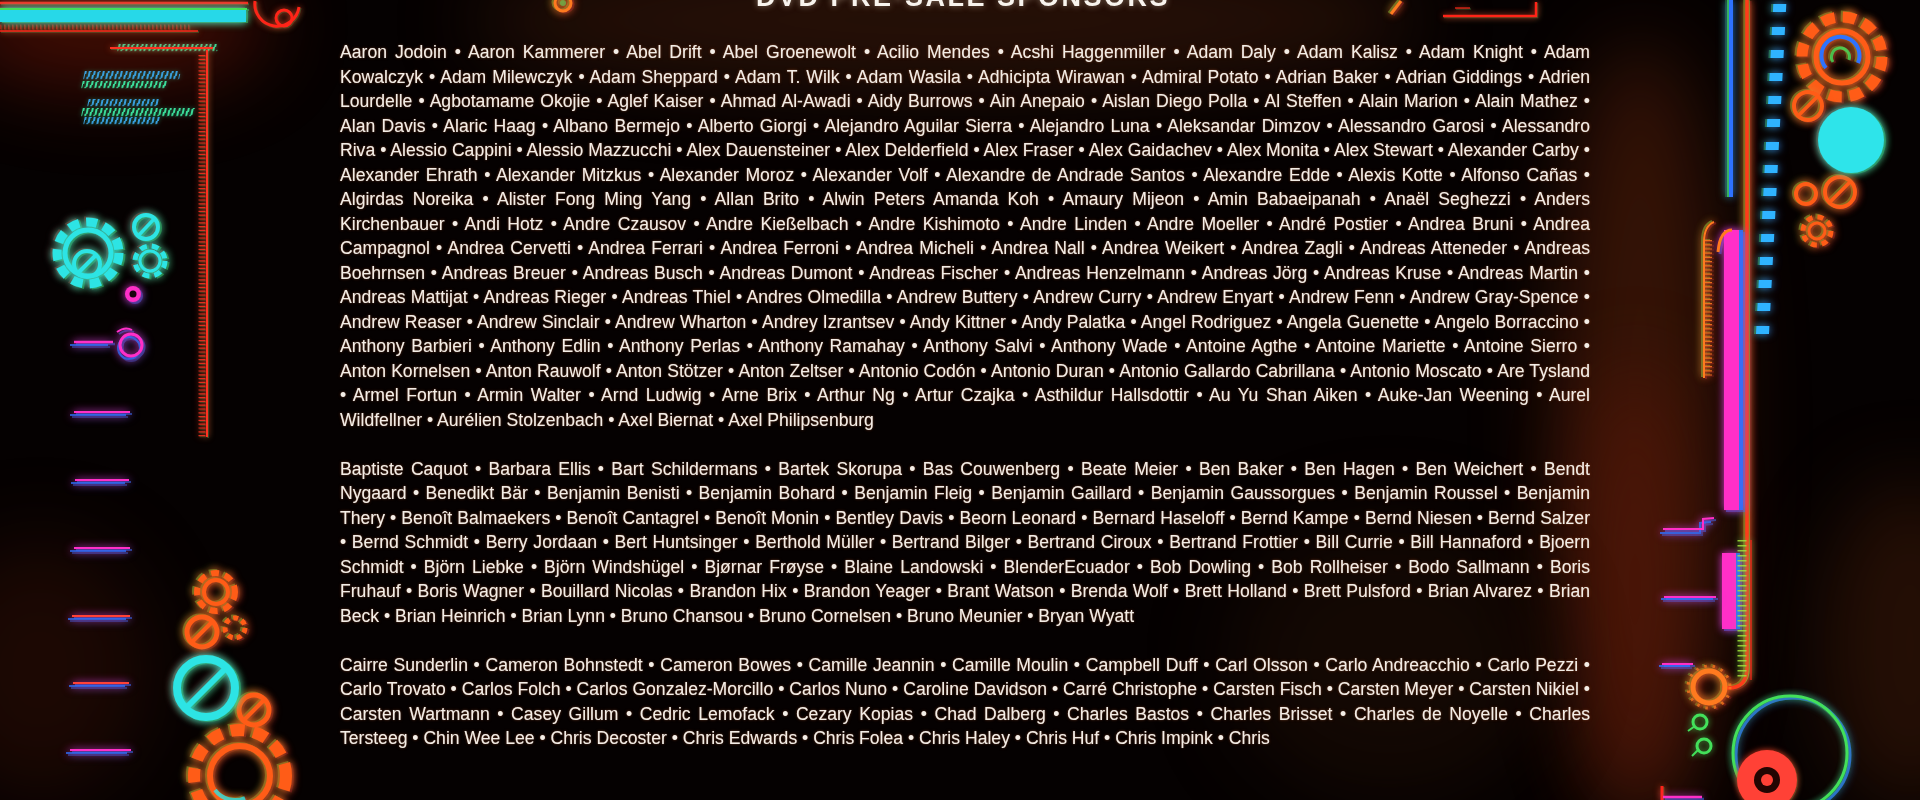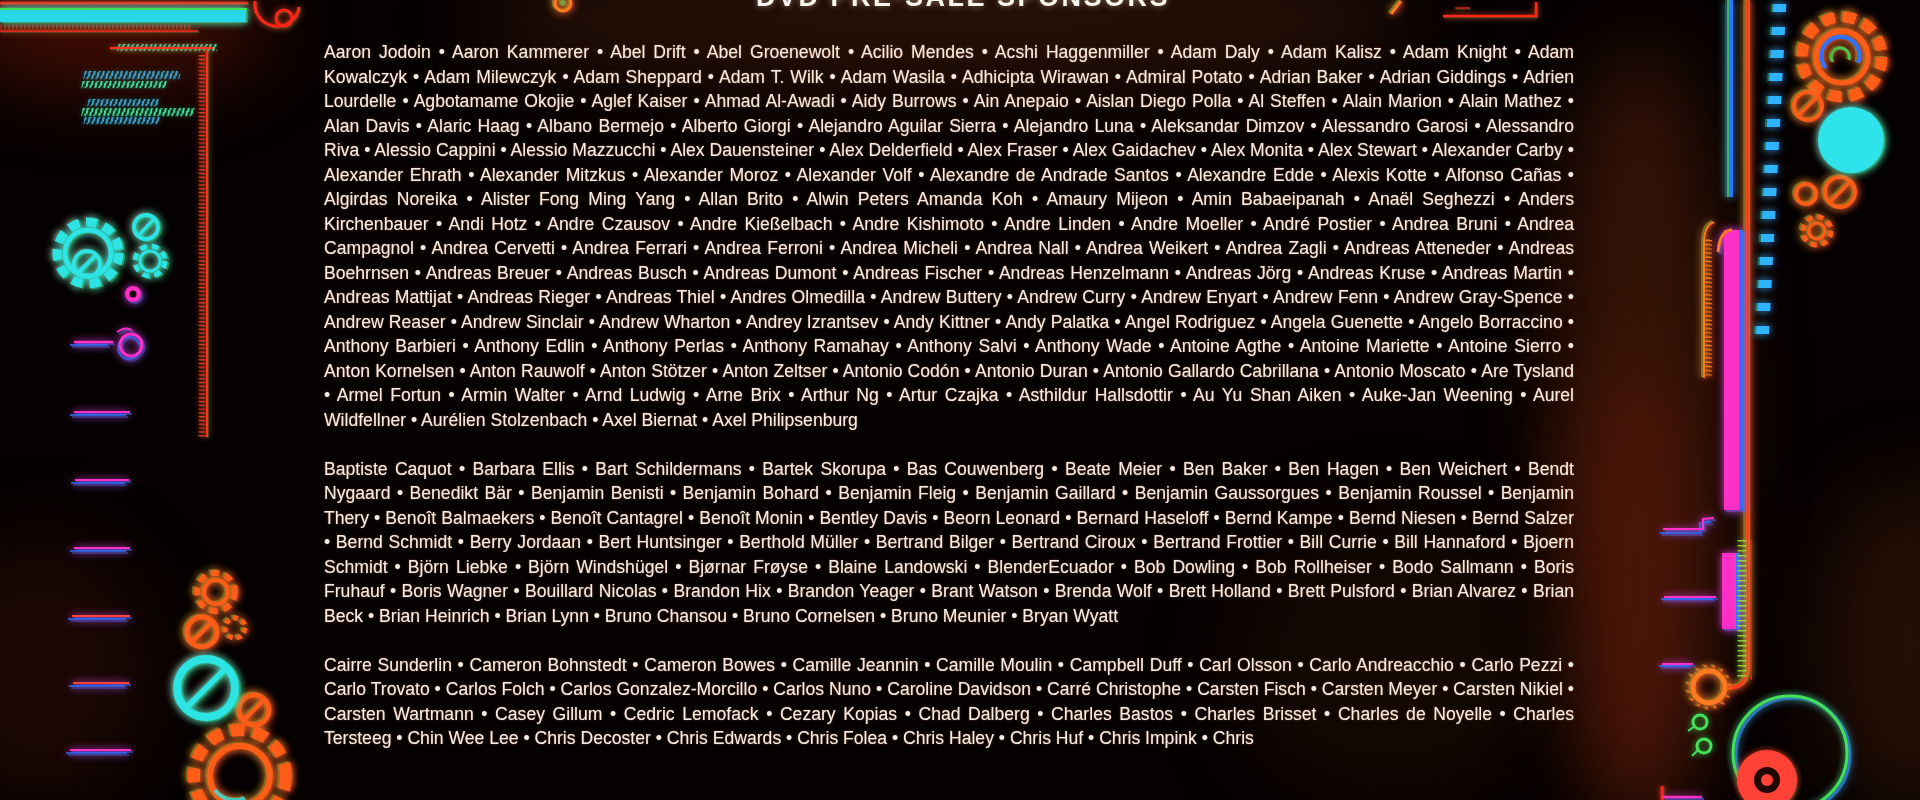--- a/index.html
+++ b/index.html
@@ -13,21 +13,21 @@
   .stripe{position:absolute;z-index:2;transform:skewX(-12deg);
     background:repeating-linear-gradient(100deg, rgba(61,230,160,.95) 0 2px, rgba(20,60,40,0) 2px 4.5px);
     filter:blur(.4px) drop-shadow(0 0 2px rgba(40,220,160,.55));}
   .stripe.blue{background:repeating-linear-gradient(100deg, rgba(60,170,240,.9) 0 2px, rgba(10,40,60,0) 2px 4.5px);}
   .title{
     position:absolute;top:-18px;left:963px;transform:translateX(-50%);
     z-index:3;color:#f8f4ee;font-size:27px;font-weight:bold;letter-spacing:2.5px;
     white-space:nowrap;text-shadow:0 0 6px rgba(255,230,200,.5);
   }
   .credits{
-    position:absolute;left:324px;top:40px;width:1250px;z-index:3;
+    position:absolute;left:340px;top:40px;width:1250px;z-index:3;
     color:#f3ede6;font-size:17.6px;line-height:24.5px;text-align:justify;
     text-shadow:0 0 3px rgba(160,70,25,.55), 0 0 1px rgba(255,255,255,.4);
   }
   .credits p{margin:0 0 24.5px 0;}
   .neon-cyan{filter:drop-shadow(0 0 4px rgba(46,228,228,.9)) drop-shadow(2px 1px 0 rgba(64,255,96,.45)) drop-shadow(-2px -1px 0 rgba(255,64,48,.35));}
   .neon-orange{filter:drop-shadow(0 0 4px rgba(255,92,23,.95)) drop-shadow(-2px -1px 0 rgba(150,255,70,.45)) drop-shadow(2px 1px 0 rgba(255,30,80,.3));}
   .neon-magenta{filter:drop-shadow(0 0 4px rgba(255,47,200,.85)) drop-shadow(2px 2px 0 rgba(46,114,255,.55));}
   .neon-red{filter:drop-shadow(0 0 3px rgba(255,36,24,.85)) drop-shadow(1px 1px 0 rgba(60,255,120,.3));}
   .neon-blue{filter:drop-shadow(0 0 4px rgba(46,114,255,.85)) drop-shadow(-2px 0 0 rgba(67,224,90,.5));}
   .neon-green{filter:drop-shadow(0 0 3px rgba(67,224,90,.8));}

